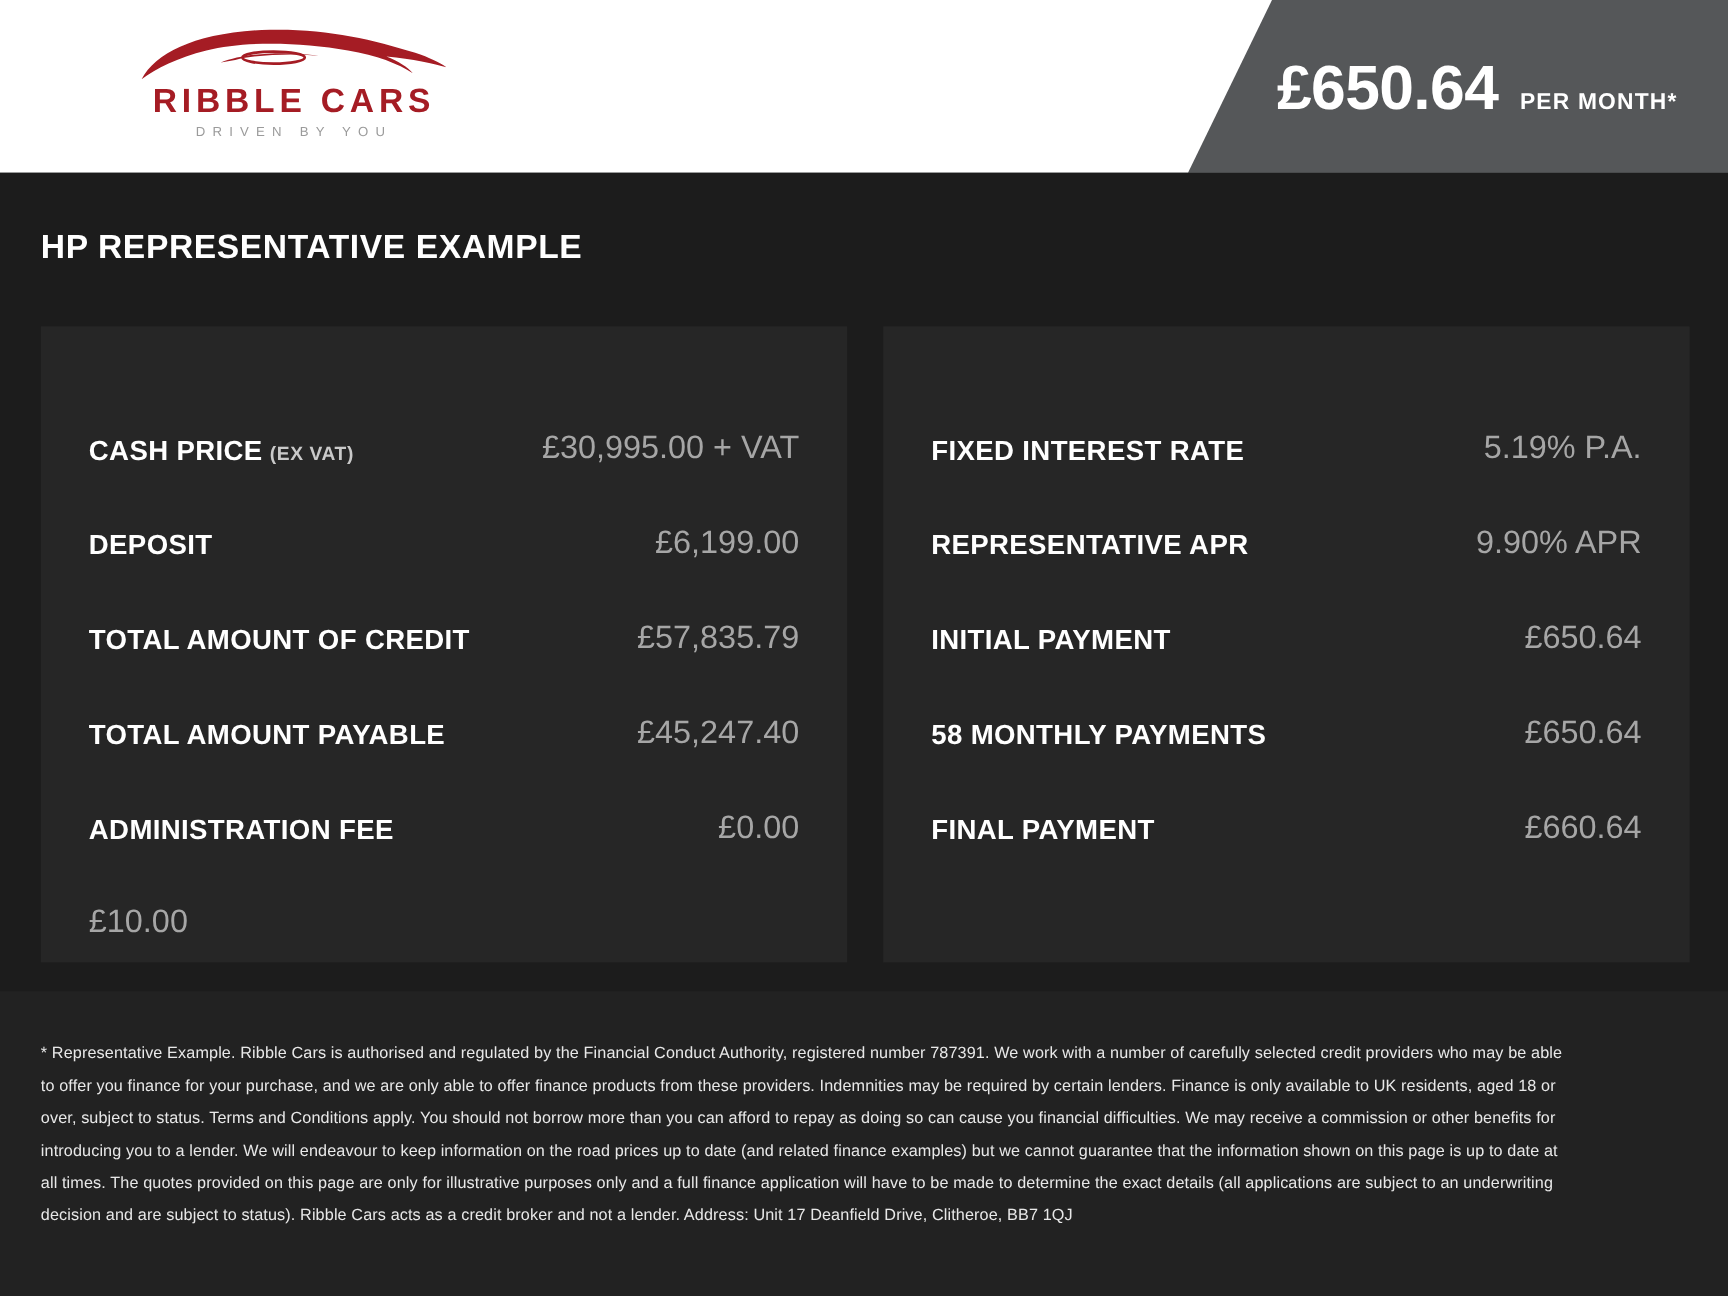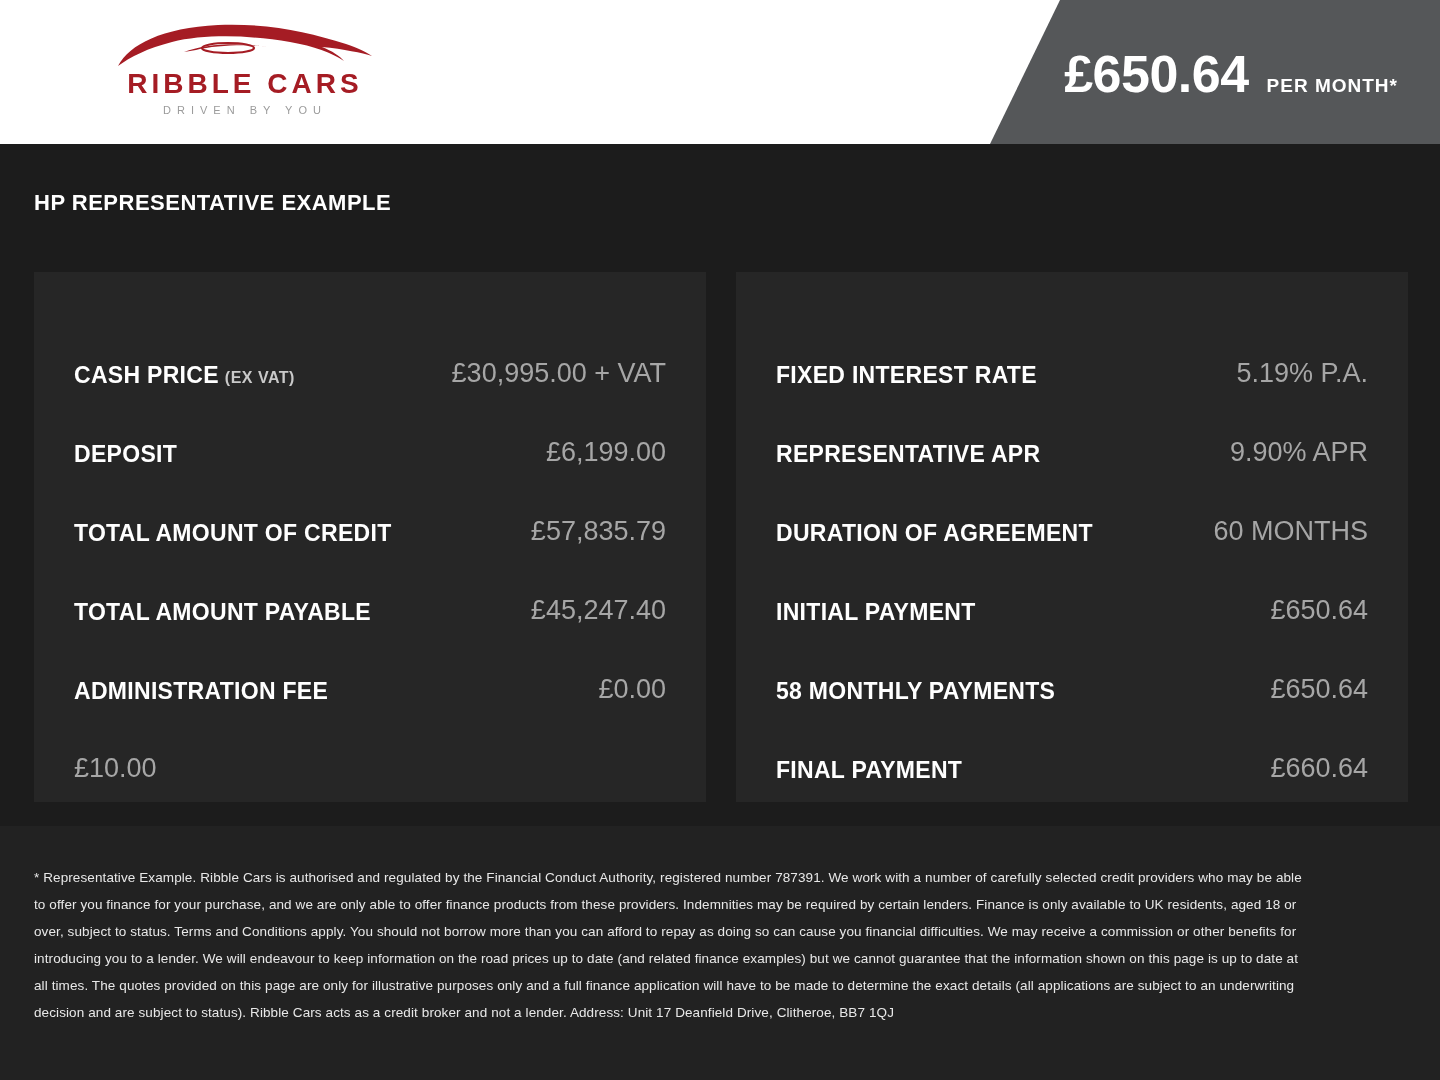--- a/index.html
+++ b/index.html
@@ -72,21 +72,21 @@
     letter-spacing: 1px;
     margin-top: 20px;
   }
 
   
   .section-title {
     position: absolute;
     left: 34px; top: 190px;
     font-family: "Liberation Sans", sans-serif;
     font-weight: bold;
-    font-size: 22px;
+    font-size: 28px;
     letter-spacing: 0.5px;
     color: #ffffff;
   }
 
   
   .panels {
     position: absolute;
     left: 34px; top: 272px;
     width: 1374px; height: 530px;
     display: flex;
@@ -200,24 +200,20 @@
     <div class="panel">
       <div class="row">
         <div class="row-label">FIXED INTEREST RATE</div>
         <div class="row-value">5.19% P.A.</div>
       </div>
       <div class="row">
         <div class="row-label">REPRESENTATIVE APR</div>
         <div class="row-value">9.90% APR</div>
       </div>
       <div class="row">
-        <div class="row-label">DURATION OF AGREEMENT</div>
-        <div class="row-value">60 MONTHS</div>
-      </div>
-      <div class="row">
         <div class="row-label">INITIAL PAYMENT</div>
         <div class="row-value">£650.64</div>
       </div>
       <div class="row">
         <div class="row-label">58 MONTHLY PAYMENTS</div>
         <div class="row-value">£650.64</div>
       </div>
       <div class="row">
         <div class="row-label">FINAL PAYMENT</div>
         <div class="row-value">£660.64</div>

